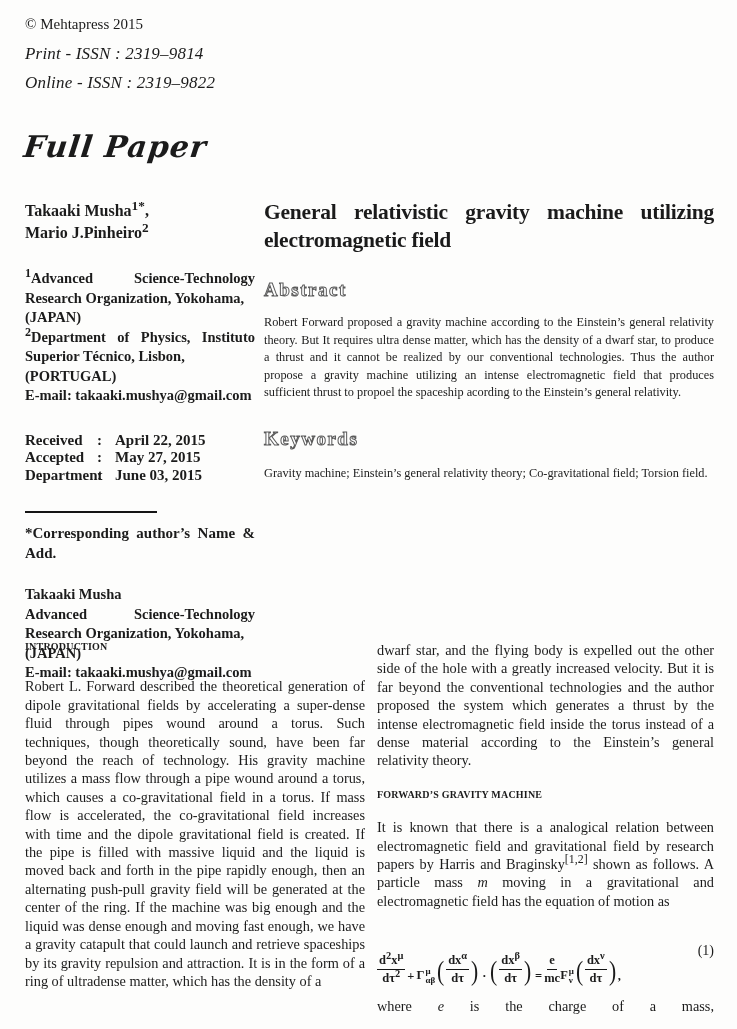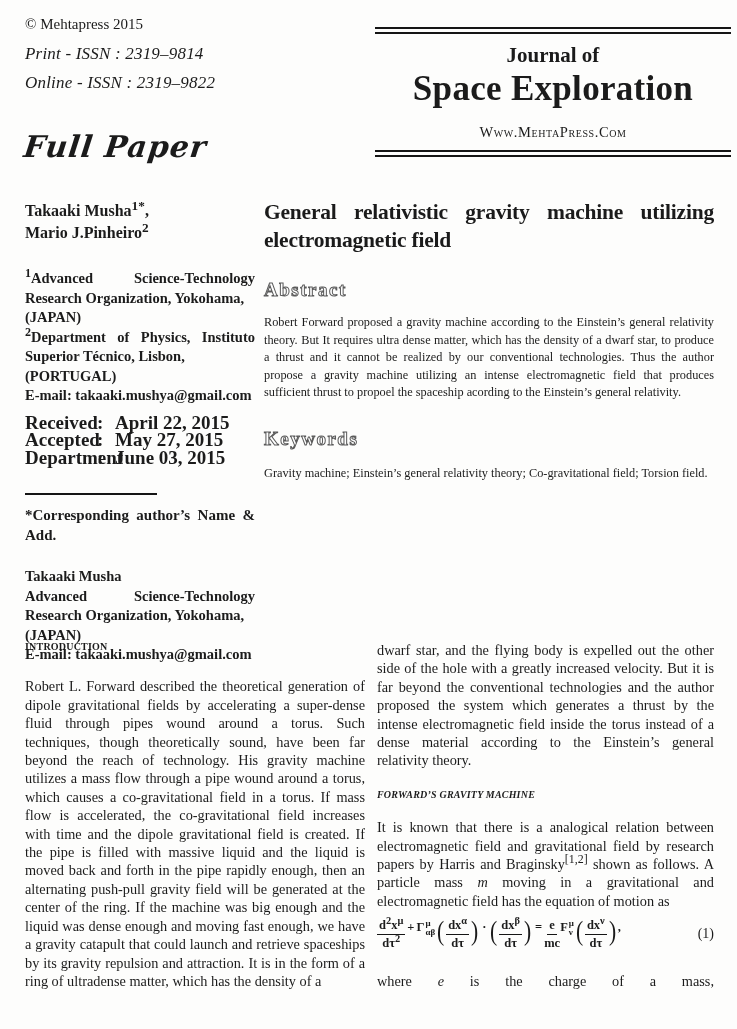--- a/index.html
+++ b/index.html
@@ -28,21 +28,21 @@
   .journal-pre{font-size:21px;font-weight:bold;margin-top:9px;}
   .journal-name{font-size:35px;font-weight:bold;margin-top:1px;letter-spacing:.3px;}
   .journal-site{font-variant:small-caps;font-size:14.5px;letter-spacing:.6px;margin:15px 0 9px;}
 
   
   .sidebar{position:absolute;left:25px;top:200px;width:230px;font-weight:bold;}
   .authors{font-size:16px;line-height:22px;}
   .affs{margin-top:25px;font-size:14.5px;line-height:19.5px;text-align:justify;}
   .aff-country{text-align:left;}
   .email{font-size:14.5px;line-height:19.5px;}
-  .history{margin-top:8px;font-size:19px;line-height:17.5px;}
+  .history{margin-top:26px;font-size:15px;line-height:17.5px;}
   .history-row{display:flex;}
   .h-label{width:72px;}
   .h-sep{width:18px;}
   .corr-rule{border:none;border-top:2px solid #151515;width:132px;margin:27px 0 0 0;}
   .corr-note{margin-top:10px;font-size:15px;line-height:20px;text-align:justify;}
   .corr-block{margin-top:22px;font-size:14.5px;line-height:19.5px;text-align:justify;}
 
   
   .main-upper{position:absolute;left:264px;top:198px;width:450px;}
   .article-title{font-size:21.5px;font-weight:bold;line-height:28px;letter-spacing:-0.2px;text-align:justify;}
@@ -55,56 +55,49 @@
   .keywords-head{margin-top:26px;}
   .keywords-text{margin-top:15px;font-size:12.3px;line-height:17px;}
 
   
   .bodycol{position:absolute;top:638px;font-size:14.3px;line-height:18.4px;text-align:justify;}
   .col1{left:25px;width:340px;height:391px;overflow:hidden;}
   .col2{left:377px;width:337px;height:391px;overflow:hidden;}
   .sec-head{font-size:10px;font-weight:bold;letter-spacing:.2px;text-align:left;}
   .para{margin-top:21px;}
   .col2 .first-para{margin-top:3px;}
-  .col2 .sec-head{margin-top:16px;font-style:italic;}
+  .col2 .sec-head{margin-top:16px;}
   .col2 .para2{margin-top:14px;}
 
   
   .equation{display:flex;align-items:center;justify-content:space-between;margin-top:8px;font-weight:bold;}
-  .eq-body{display:inline-flex;align-items:flex-start;font-size:12.5px;}
+  .eq-body{display:inline-flex;align-items:flex-end;font-size:12.5px;margin-top:35px;}
   .frac{display:inline-flex;flex-direction:column;align-items:center;line-height:1.15;}
   .frac .num{border-bottom:1.4px solid #151515;padding:0 2px 1px;}
   .frac .den{padding-top:1px;}
   .paren{font-size:27px;font-weight:normal;line-height:1;margin:0 1px;transform:scaleX(.8);}
   .op{margin:0 2px;}
   .supsub{display:inline-flex;flex-direction:column;font-size:9px;line-height:9px;margin-left:1px;vertical-align:middle;}
   .eq-label{font-size:14px;font-weight:normal;}
-  .where-line{margin-top:22px;text-align:justify;text-align-last:justify;}
+  .where-line{margin-top:12px;text-align:justify;text-align-last:justify;}
   .math-line{margin-top:8px;font-style:italic;font-size:14.5px;letter-spacing:.4px;}
   sup,sub{line-height:0;}
 </style>
 </head>
 <body>
 
 <div class="page">
 
   <div class="top-left">
     <div class="copyright">© Mehtapress 2015</div>
     <div class="issn">Print - ISSN : 2319–9814</div>
     <div class="issn">Online - ISSN : 2319–9822</div>
   </div>
   <div class="full-paper">Full Paper</div>
 
-  <div class="journal-box">
-    <div class="rule-double"></div>
-    <div class="journal-pre">Journal of</div>
-    <div class="journal-name">Space Exploration</div>
-    <div class="journal-site">Www.MehtaPress.Com</div>
-    <div class="rule-double"></div>
-  </div>
 
   <aside class="sidebar">
     <div class="authors">
       <div><span>Takaaki Musha</span><sup>1*</sup><span>,</span></div>
       <div><span>Mario J.Pinheiro</span><sup>2</sup><span></span></div>
     </div>
     <div class="affs">
       <div><sup>1</sup><span>Advanced Science-Technology Research Organization, Yokohama,</span></div>
       <div class="aff-country">(JAPAN)</div>
       <div><sup>2</sup><span>Department of Physics, Instituto Superior Técnico, Lisbon,</span></div>

